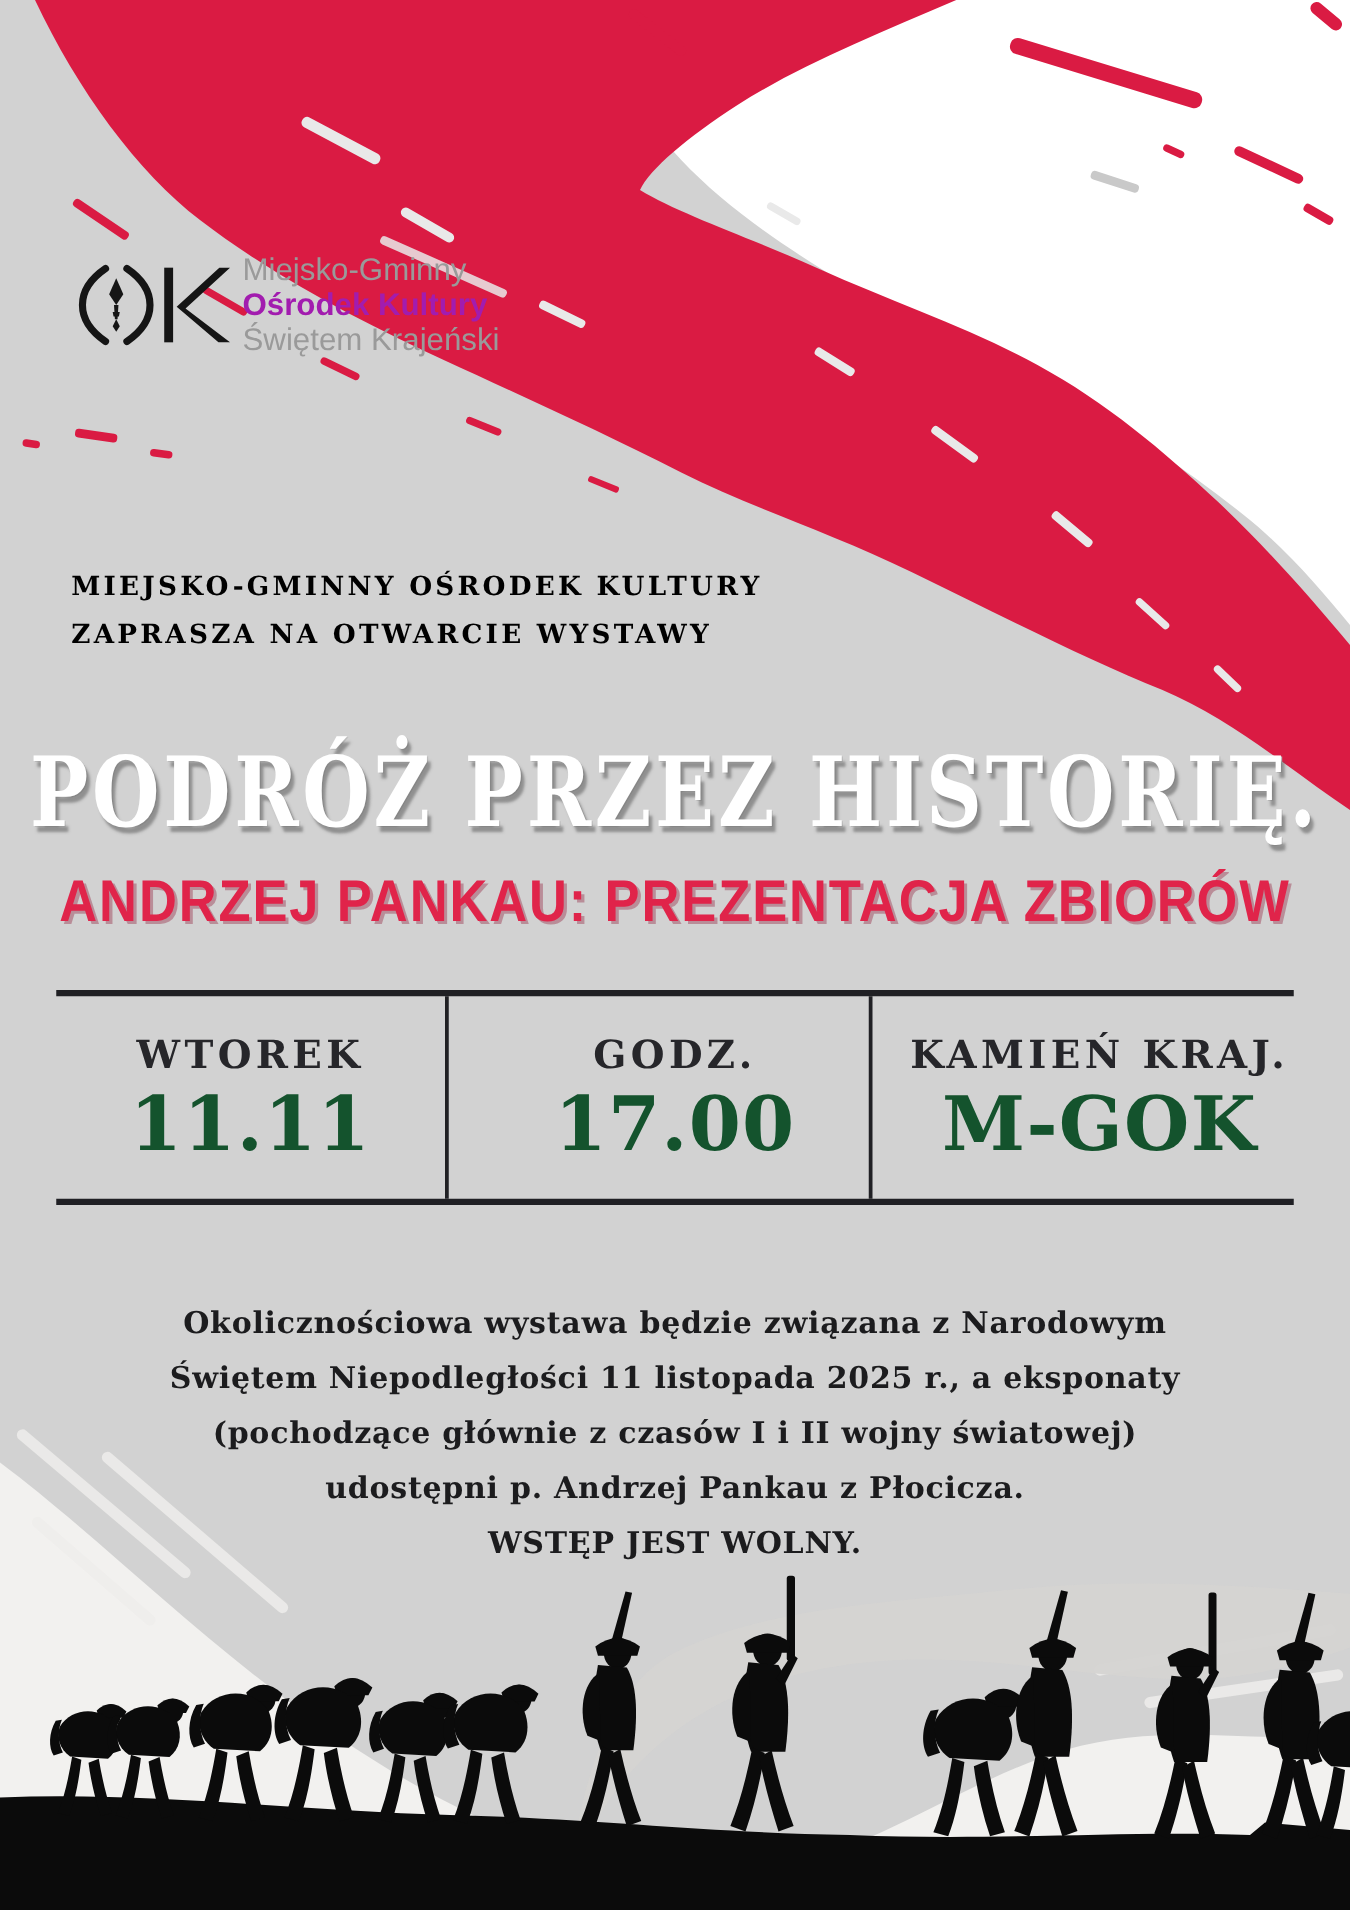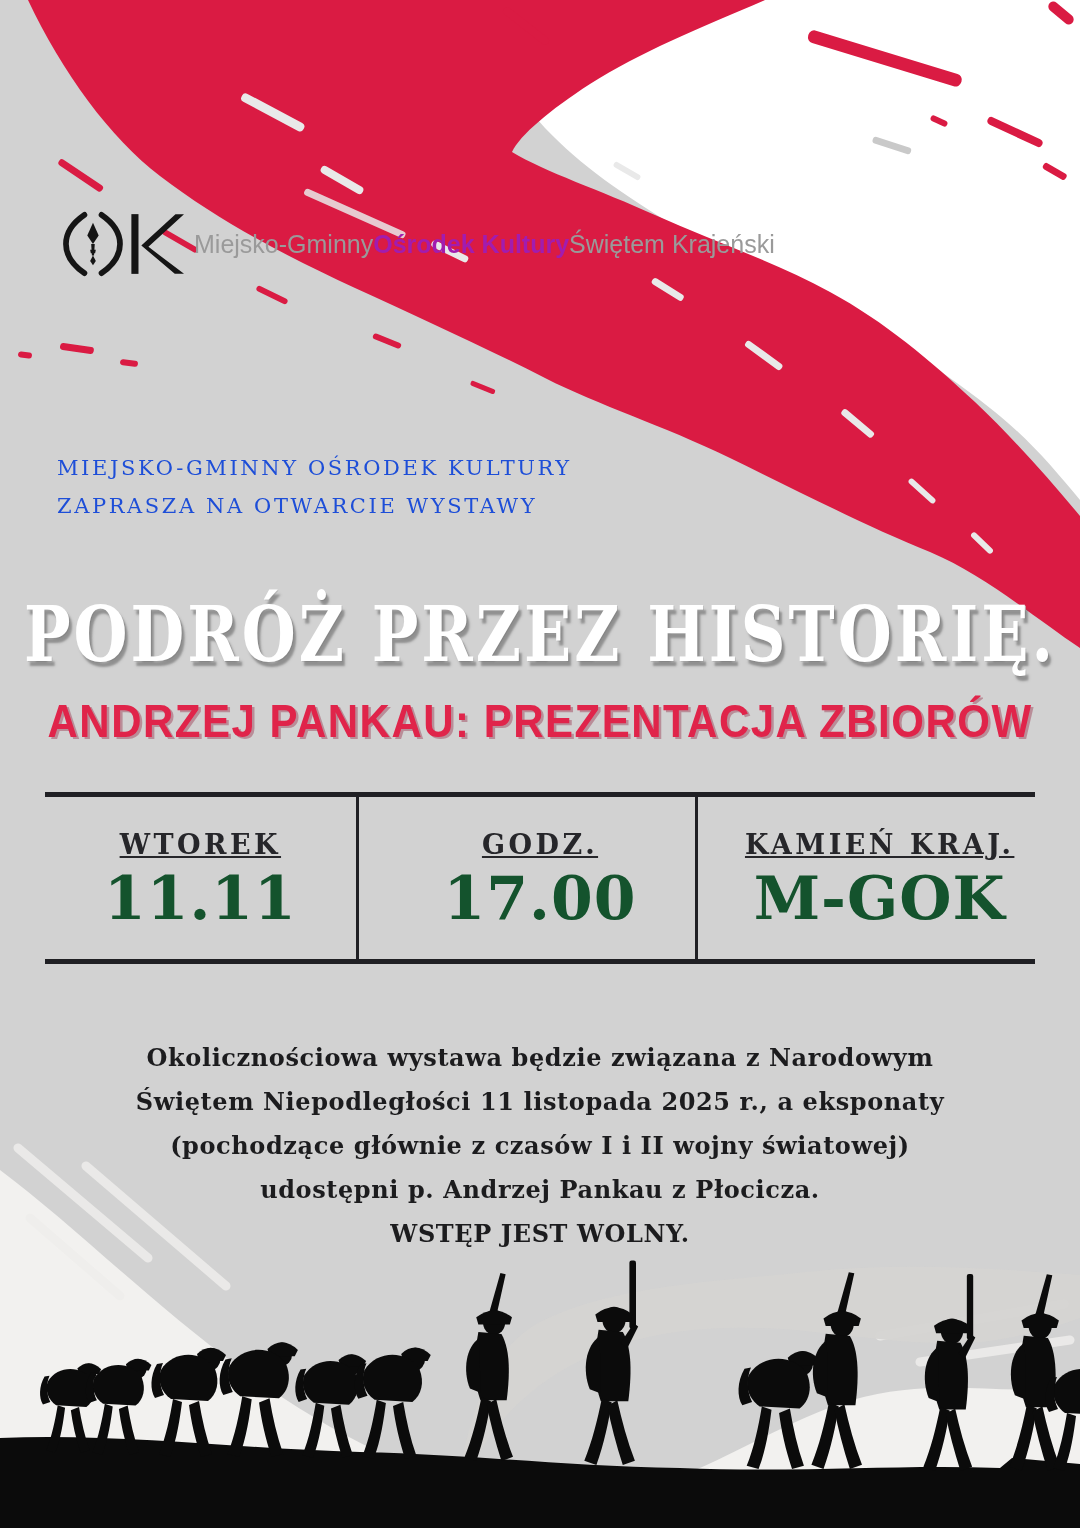--- a/index.html
+++ b/index.html
@@ -11,28 +11,28 @@
     overflow:hidden;
     font-family:"DejaVu Serif","Liberation Serif",serif;
   }
   .layer{position:absolute;left:0;top:0;}
   
   .logo{
     position:absolute;left:56px;top:196px;
     display:flex;align-items:center;gap:10px;z-index:3;
   }
   .logo-mono{width:128px;height:96px;display:block;}
-  .logo-text{display:flex;flex-direction:row;line-height:28px;
+  .logo-text{display:flex;flex-direction:column;line-height:28px;
     font-family:"Liberation Sans","DejaVu Sans",sans-serif;font-size:25px;}
   .logo-text .lt-gray{color:#9a9a9a;font-weight:400;}
   .logo-text .lt-dark{color:#a21caf;font-weight:700;}
   
   .intro{
     position:absolute;left:57px;top:450px;z-index:3;
-    color:#1d4ed8;font-weight:400;font-size:21px;letter-spacing:2.6px;
+    color:#000000;font-weight:700;font-size:21px;letter-spacing:2.6px;
     line-height:37.5px;
   }
   
   .title{
     position:absolute;left:0;top:588px;width:100%;z-index:3;
     text-align:center;color:#ffffff;font-weight:700;font-size:62px;
     letter-spacing:3px;white-space:nowrap;
     transform:scaleY(1.25);transform-origin:50% 0;
     text-shadow:3px 4px 2px rgba(90,90,90,0.55), 1px 1px 0 #bdbdbd;
   }
@@ -45,21 +45,21 @@
     text-shadow:2.5px 2.5px 0 rgba(140,15,45,0.35);
   }
   
   .schedule{
     position:absolute;left:45px;top:792px;width:990px;height:162px;z-index:3;
     border-top:5px solid #202024;border-bottom:5px solid #202024;
     display:flex;
   }
   .sch-cell{flex:1;display:flex;flex-direction:column;align-items:center;justify-content:center;gap:8px;}
   .sch-cell + .sch-cell{border-left:3px solid #202024;padding-left:26px;}
-  .sch-label{color:#26262a;font-weight:700;font-size:27px;letter-spacing:3.5px;text-decoration:underline;}
+  .sch-label{color:#26262a;font-weight:700;font-size:31px;letter-spacing:3.5px;}
   .sch-value{color:#14532d;font-weight:700;font-size:60px;letter-spacing:1px;line-height:60px;}
   
   .description{
     position:absolute;left:0;top:1036px;width:100%;z-index:3;
     text-align:center;color:#1c1c1e;font-weight:700;font-size:24px;
     line-height:44px;letter-spacing:0.6px;
   }
   .description .d-line{white-space:nowrap;}
   
   .brush-top{width:1080px;height:660px;z-index:1;}

